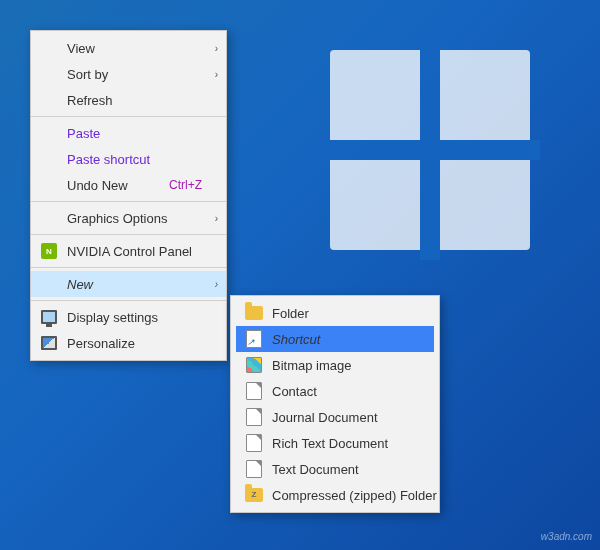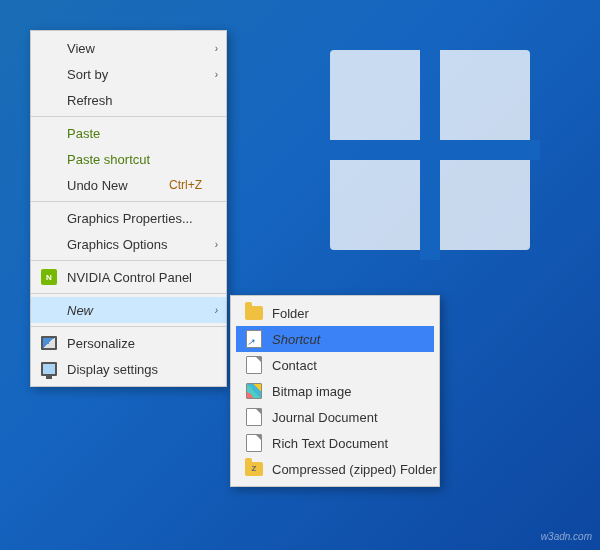--- a/index.html
+++ b/index.html
@@ -66,41 +66,41 @@
       min-height: 26px;
       white-space: nowrap;
     }
 
     .menu-item.highlighted {
       background: #cce8ff;
       font-style: italic;
     }
 
     .menu-item.disabled {
-      color: #4d7c0f;
+      color: #6d28d9;
       cursor: default;
     }
 
     .menu-separator {
       height: 1px;
       background: #d0d0d0;
       margin: 3px 0;
     }
 
     .menu-item .arrow {
       position: absolute;
       right: 8px;
       font-size: 10px;
       color: #555;
     }
 
     .menu-item .shortcut {
       position: absolute;
       right: 24px;
-      color: #a16207;
+      color: #a21caf;
       font-size: 12px;
       text-align: center;
     }
 
     .menu-item .icon {
       position: absolute;
       left: 8px;
       width: 20px;
       height: 20px;
       display: flex;
@@ -316,23 +316,20 @@
       <span>Paste shortcut</span>
     </div>
 
     <div class="menu-item">
       <span>Undo New</span>
       <span class="shortcut">Ctrl+Z</span>
     </div>
 
     <div class="menu-separator"></div>
 
-    <div class="menu-item">
-      <span>Graphics Properties...</span>
-    </div>
 
     <div class="menu-item">
       <span>Graphics Options</span>
       <span class="arrow">›</span>
     </div>
 
     <div class="menu-separator"></div>
 
     <div class="menu-item">
       <span class="icon">
@@ -345,78 +342,84 @@
 
     <div class="menu-item highlighted">
       <span>New</span>
       <span class="arrow">›</span>
     </div>
 
     <div class="menu-separator"></div>
 
     <div class="menu-item">
       <span class="icon">
+        <div class="display-icon"></div>
+      </span>
+      <span>Display settings</span>
+    </div>
+
+    <div class="menu-item">
+      <span class="icon">
         <div class="personalize-icon"></div>
       </span>
       <span>Personalize</span>
     </div>
 
-    <div class="menu-item">
-      <span class="icon">
-        <div class="display-icon"></div>
-      </span>
-      <span>Display settings</span>
-    </div>
-
   </div>
 
   <div class="submenu">
 
     <div class="menu-item">
       <span class="icon">
         <div class="folder-icon"></div>
       </span>
       <span>Folder</span>
     </div>
 
     <div class="menu-item highlighted">
       <span class="icon">
         <div class="shortcut-icon"></div>
       </span>
       <span>Shortcut</span>
     </div>
 
     <div class="menu-item">
       <span class="icon">
+        <div class="bitmap-icon"></div>
+      </span>
+      <span>Bitmap image</span>
+    </div>
+
+    <div class="menu-item">
+      <span class="icon">
         <div class="doc-icon"></div>
       </span>
       <span>Contact</span>
     </div>
 
     <div class="menu-item">
       <span class="icon">
-        <div class="bitmap-icon"></div>
-      </span>
-      <span>Bitmap image</span>
-    </div>
-
-    <div class="menu-item">
-      <span class="icon">
         <div class="doc-icon"></div>
       </span>
       <span>Journal Document</span>
     </div>
 
     <div class="menu-item">
       <span class="icon">
         <div class="doc-icon"></div>
       </span>
       <span>Rich Text Document</span>
     </div>
 
+    <div class="menu-item">
+      <span class="icon">
+        <div class="doc-icon"></div>
+      </span>
+      <span>Text Document</span>
+    </div>
 
     <div class="menu-item">
       <span class="icon">
         <div class="zip-icon"></div>
       </span>
       <span>Compressed (zipped) Folder</span>
     </div>
 
   </div>
 

